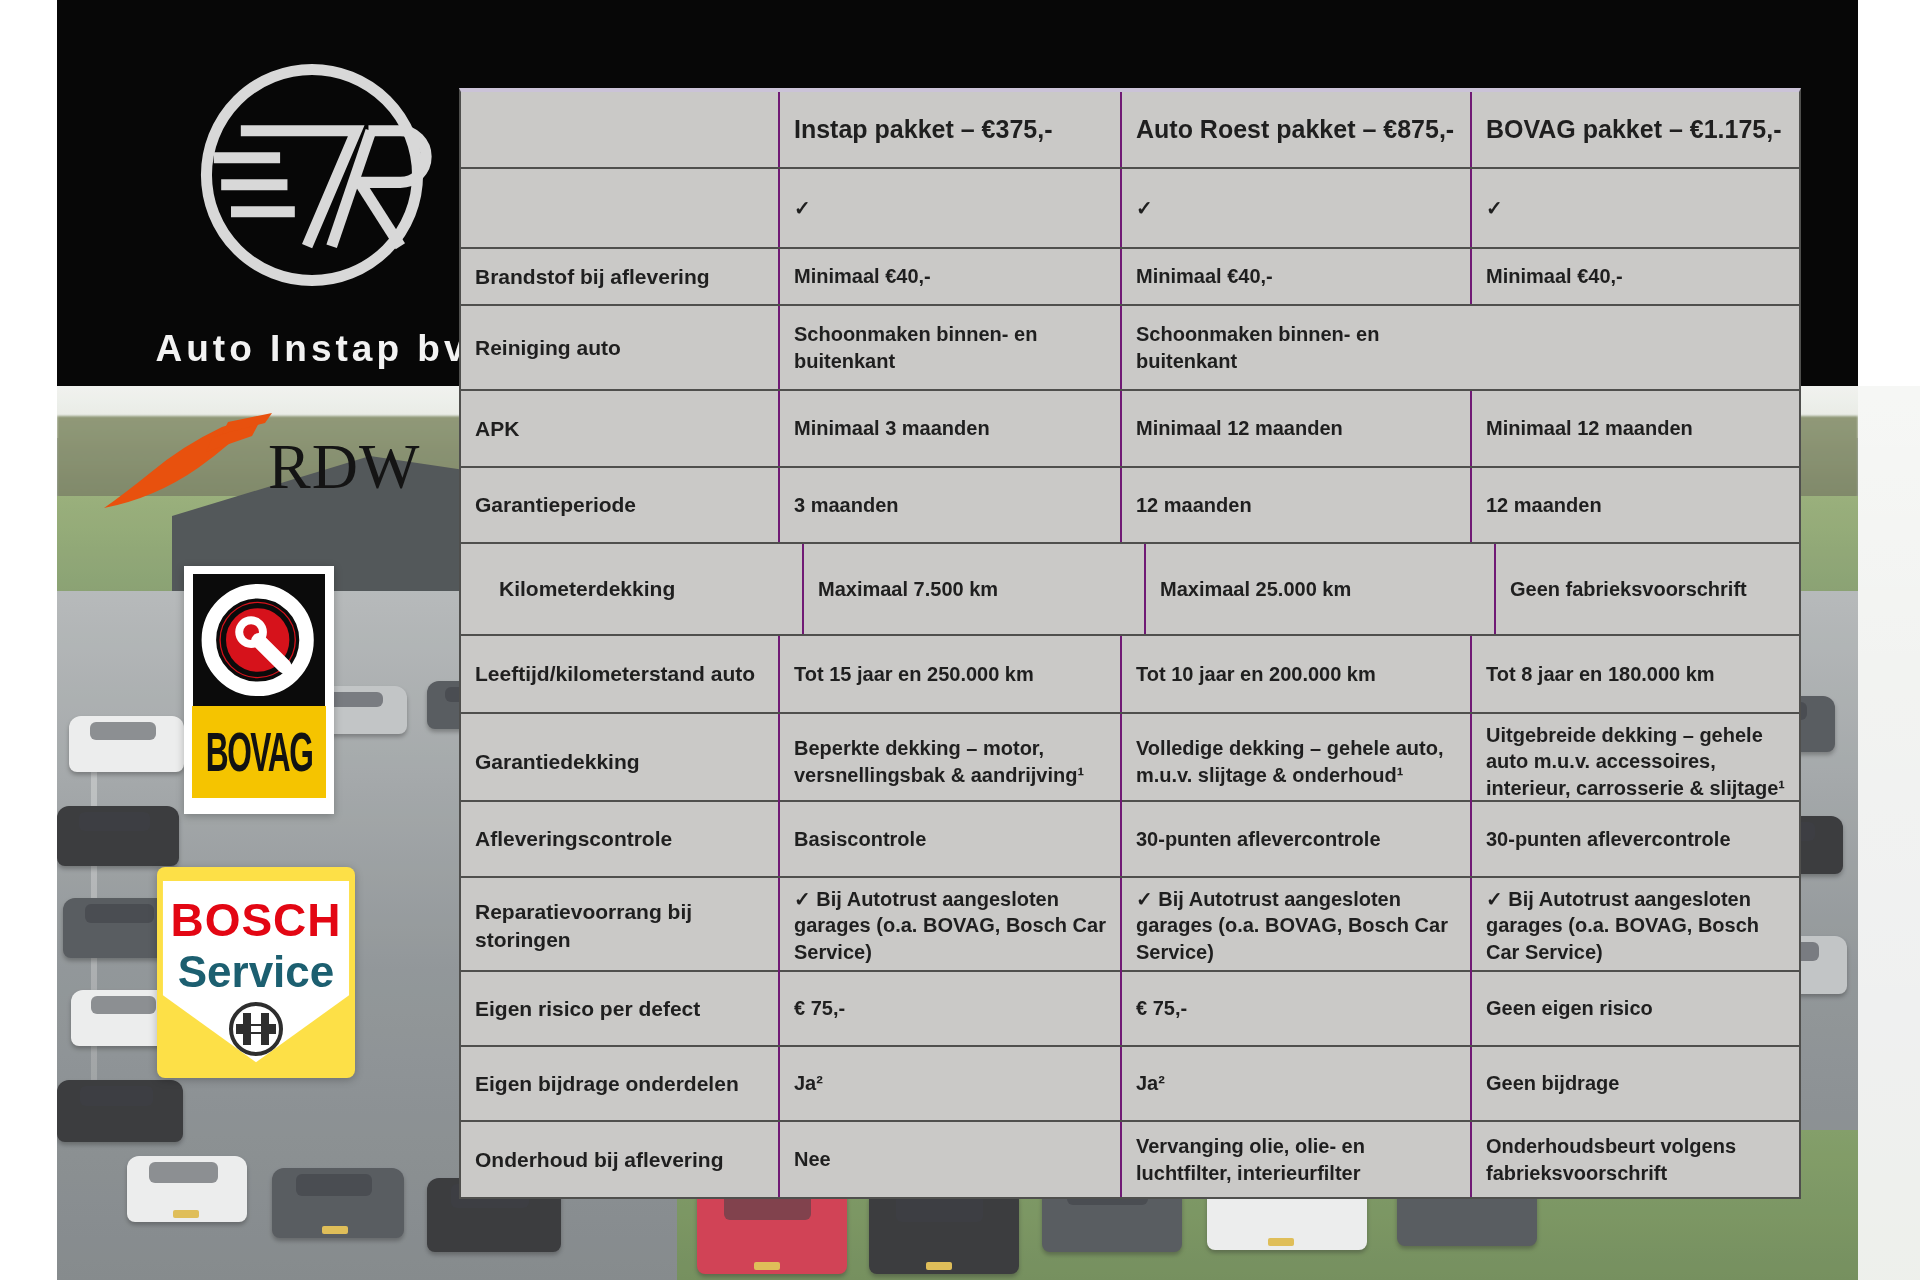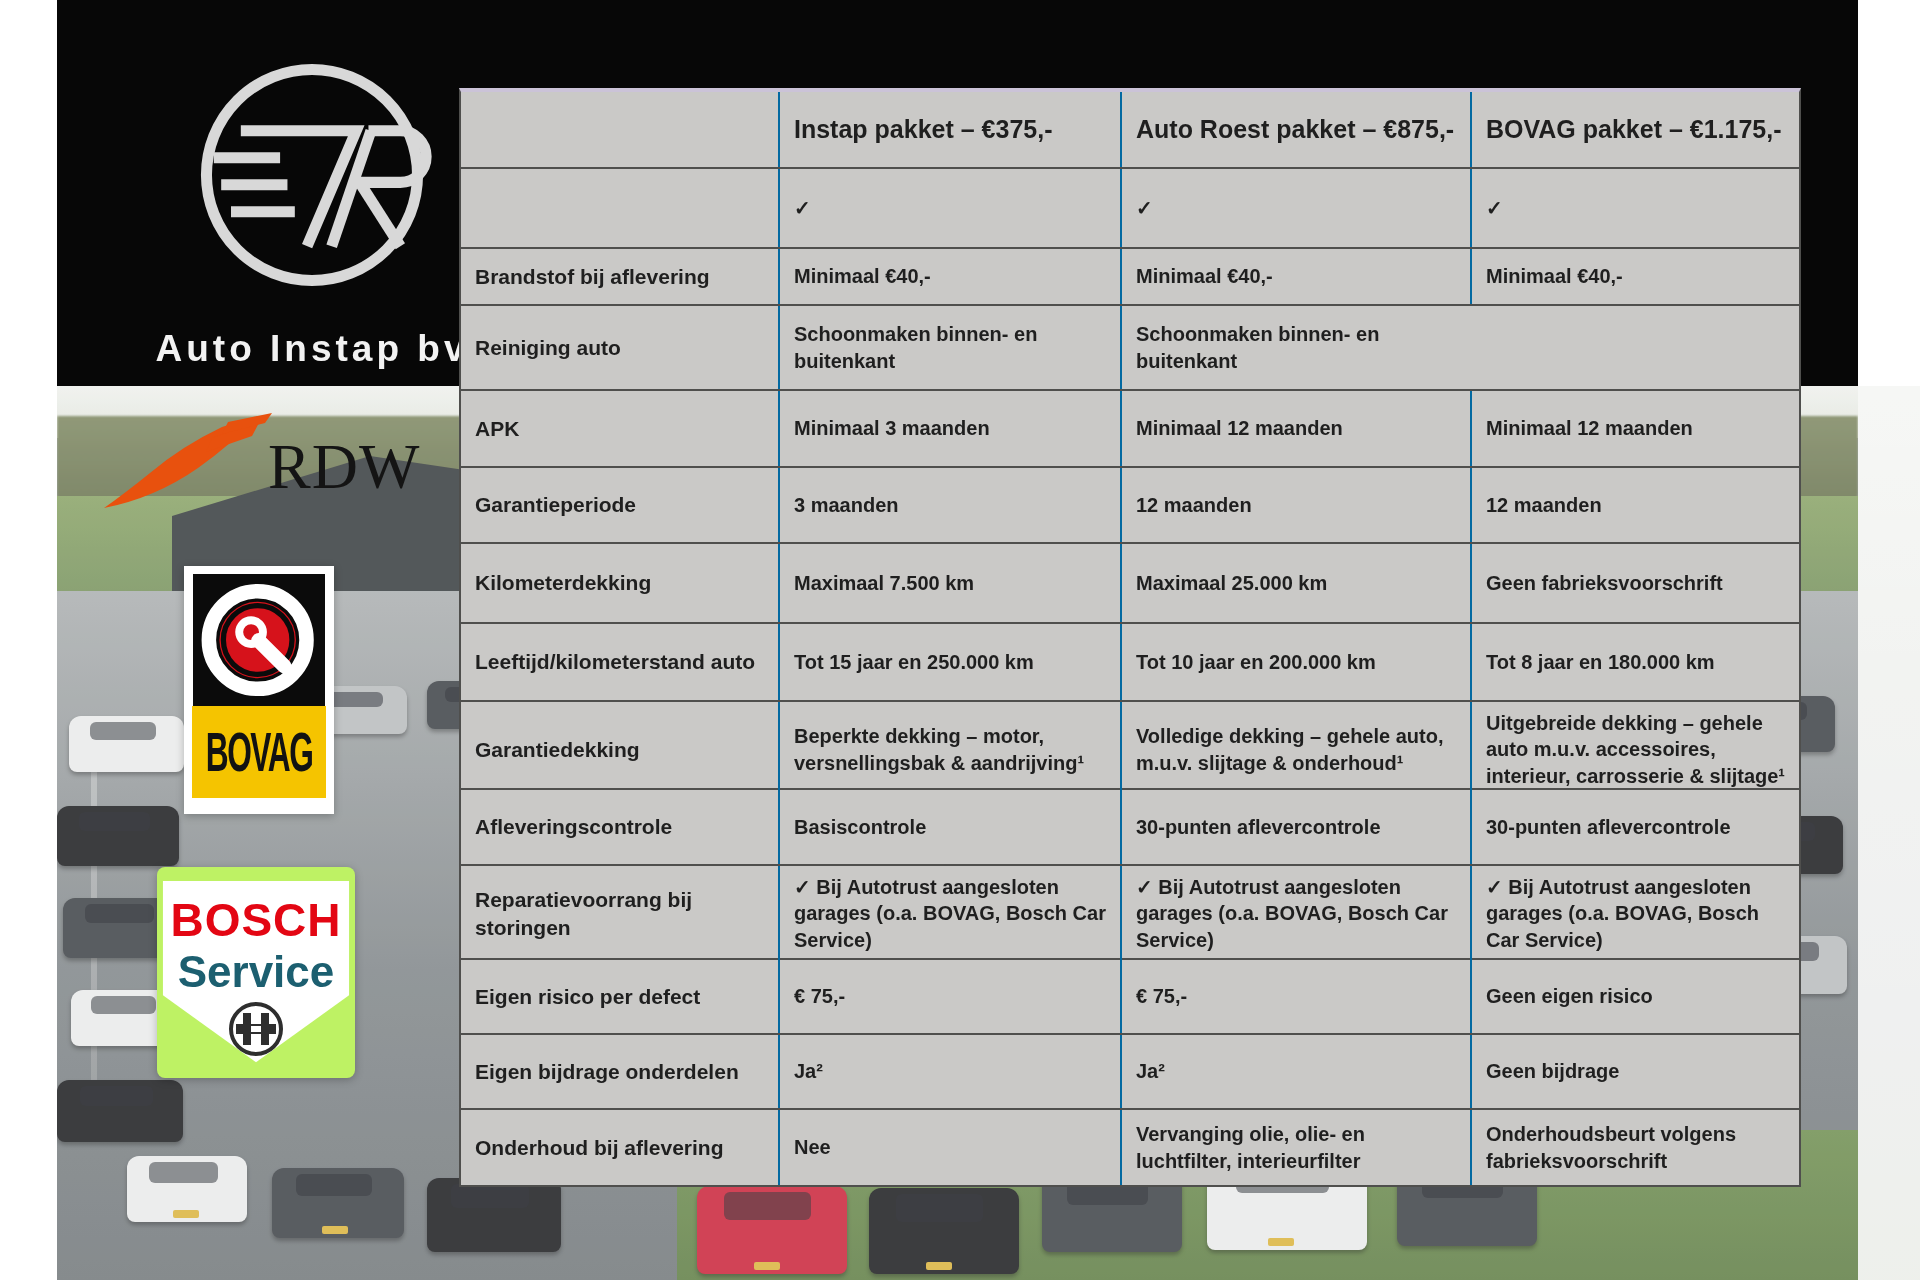--- a/index.html
+++ b/index.html
@@ -46,43 +46,43 @@
   .rdw{position:absolute;left:100px;top:412px;width:320px;height:100px;}
   .rdw-text{position:absolute;left:168px;top:18px;font-family:"Liberation Serif",serif;
             font-size:64px;color:#141414;letter-spacing:1px;}
 
   .bovag{position:absolute;left:184px;top:566px;width:150px;height:248px;background:#ffffff;
          box-shadow:0 2px 8px rgba(0,0,0,.25);padding:8px;box-sizing:border-box;}
   .bovag-emblem{width:134px;height:132px;display:block;}
   .bovag-bar{width:134px;height:92px;margin-top:0;background:#f5c400;display:flex;align-items:center;justify-content:center;}
   .bovag-word{font-size:44px;font-weight:bold;color:#121212;transform:scaleX(.72) scaleY(1.25);letter-spacing:-2px;}
 
-  .bosch{position:absolute;left:157px;top:867px;width:198px;height:211px;background:#bef264;
+  .bosch{position:absolute;left:157px;top:867px;width:198px;height:211px;background:#fde047;
          border-radius:8px;overflow:hidden;box-shadow:0 2px 8px rgba(0,0,0,.25);}
   .bosch-shield{position:absolute;left:0;top:14px;width:198px;height:197px;background:#ffffff;
                 clip-path:polygon(3% 0,97% 0,97% 58%,50% 92%,3% 58%);}
   .bosch-line1{position:absolute;left:0;top:26px;width:100%;text-align:center;color:#e30613;
                font-size:46px;font-weight:bold;letter-spacing:1px;}
   .bosch-line2{position:absolute;left:0;top:80px;width:100%;text-align:center;color:#1c5f70;
                font-size:44px;font-weight:bold;}
   .bosch-armature{position:absolute;left:69px;top:132px;}
 
   
   .pricing-table{position:absolute;left:459px;top:88px;width:1342px;background:#cac9c7;
                  border-top:4px solid #cbc3d8;border-left:2px solid #4f4f4d;border-right:2px solid #4f4f4d;
                  border-bottom:2px solid #4f4f4d;box-sizing:border-box;color:#1f1f1f;}
   .tr{display:grid;grid-template-columns:319px 342px 350px 329px;border-bottom:2px solid #4f4f4d;box-sizing:border-box;}
   .tr:last-child{border-bottom:none;}
-  .td{border-right:2px solid #0369a1;padding:8px 14px;display:flex;align-items:center;
+  .td{border-right:2px solid #701a75;padding:8px 14px;display:flex;align-items:center;
       font-weight:bold;font-size:20px;line-height:1.32;box-sizing:border-box;}
   .td:last-child{border-right:none;}
   .td.label{font-size:21px;}
   .tr.head .td{font-size:25px;}
   .r-head{height:77px;} .r-check{height:80px;} .r1{height:57px;} .r2{height:85px;}
-  .r3{height:77px;} .r4{height:76px;} .r5{height:80px;} .r6{height:78px;}
+  .r3{height:77px;} .r4{height:76px;} .r5{height:92px;padding-left:24px;} .r6{height:78px;}
   .r7{height:88px;} .r8{height:76px;} .r9{height:94px;} .r10{height:75px;}
   .r11{height:75px;} .r12{height:75px;}
 </style>
 </head>
 <body>
 
 <div class="stage">
 
   <div class="black-panel">
     <div class="brand">

